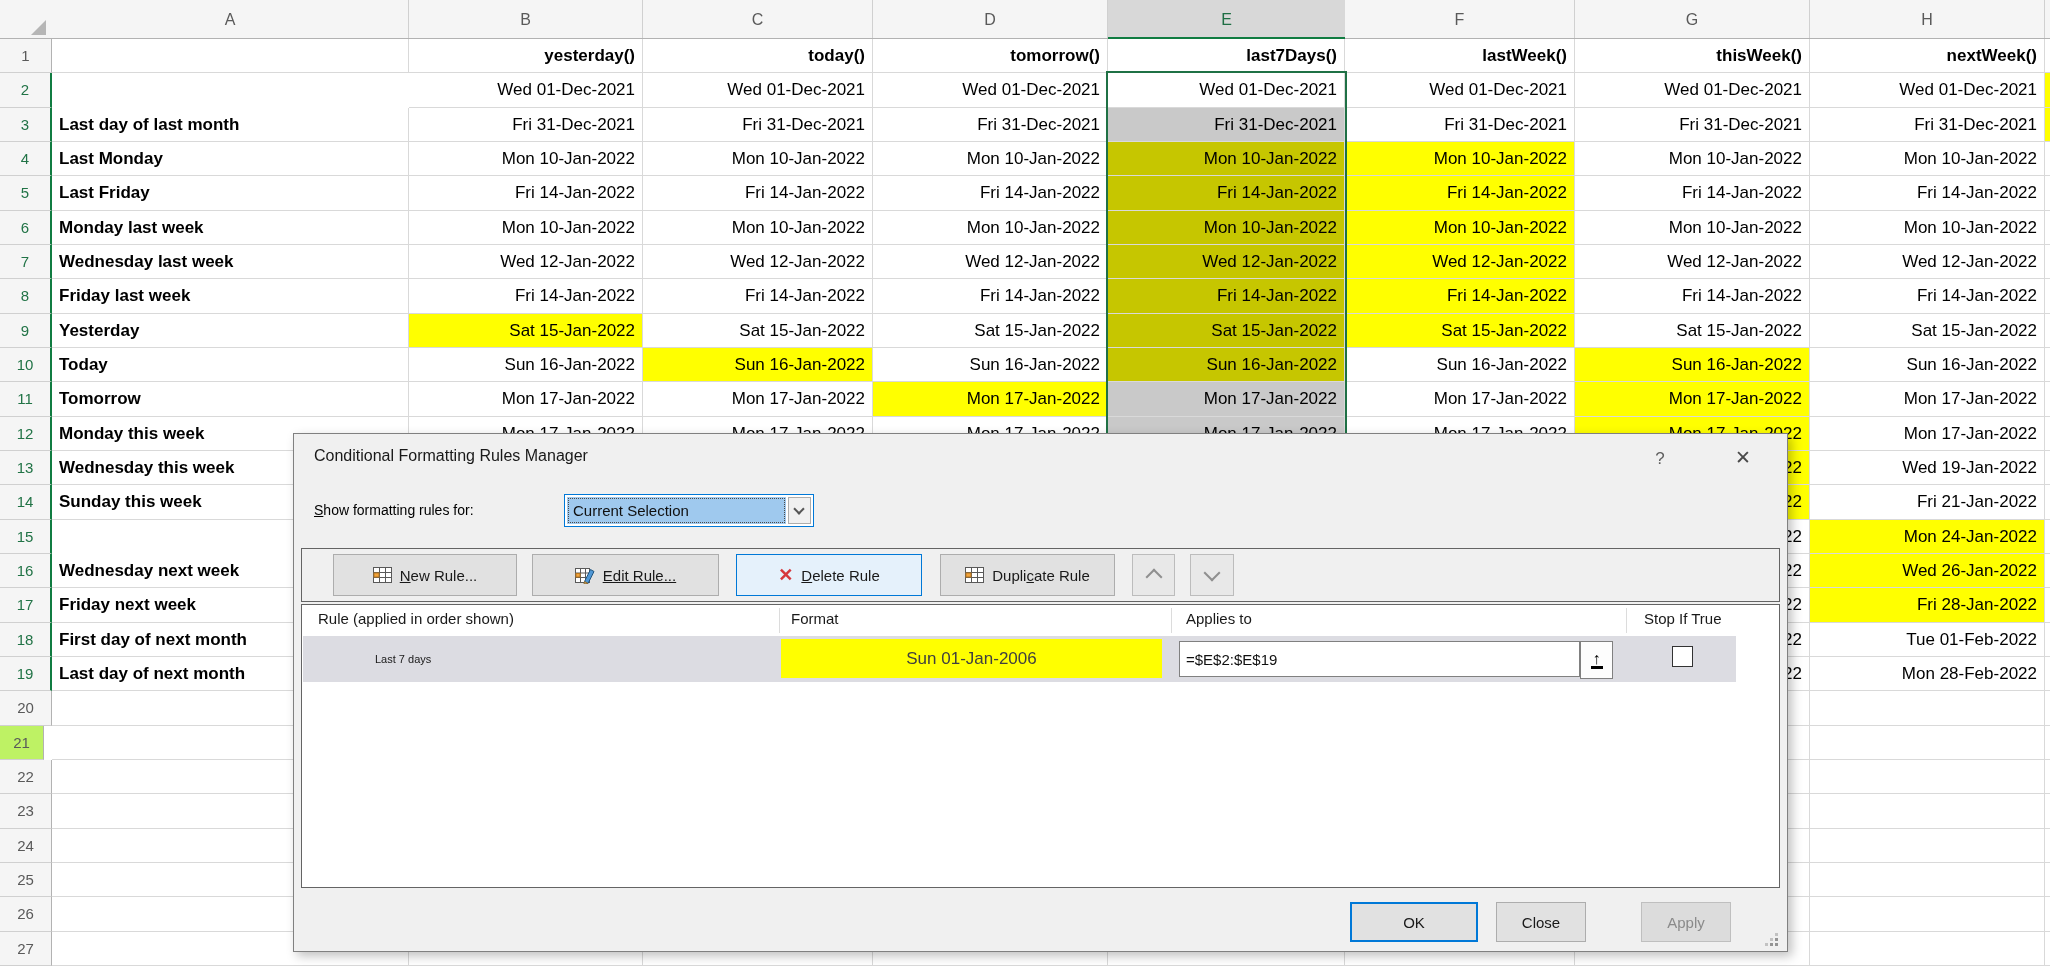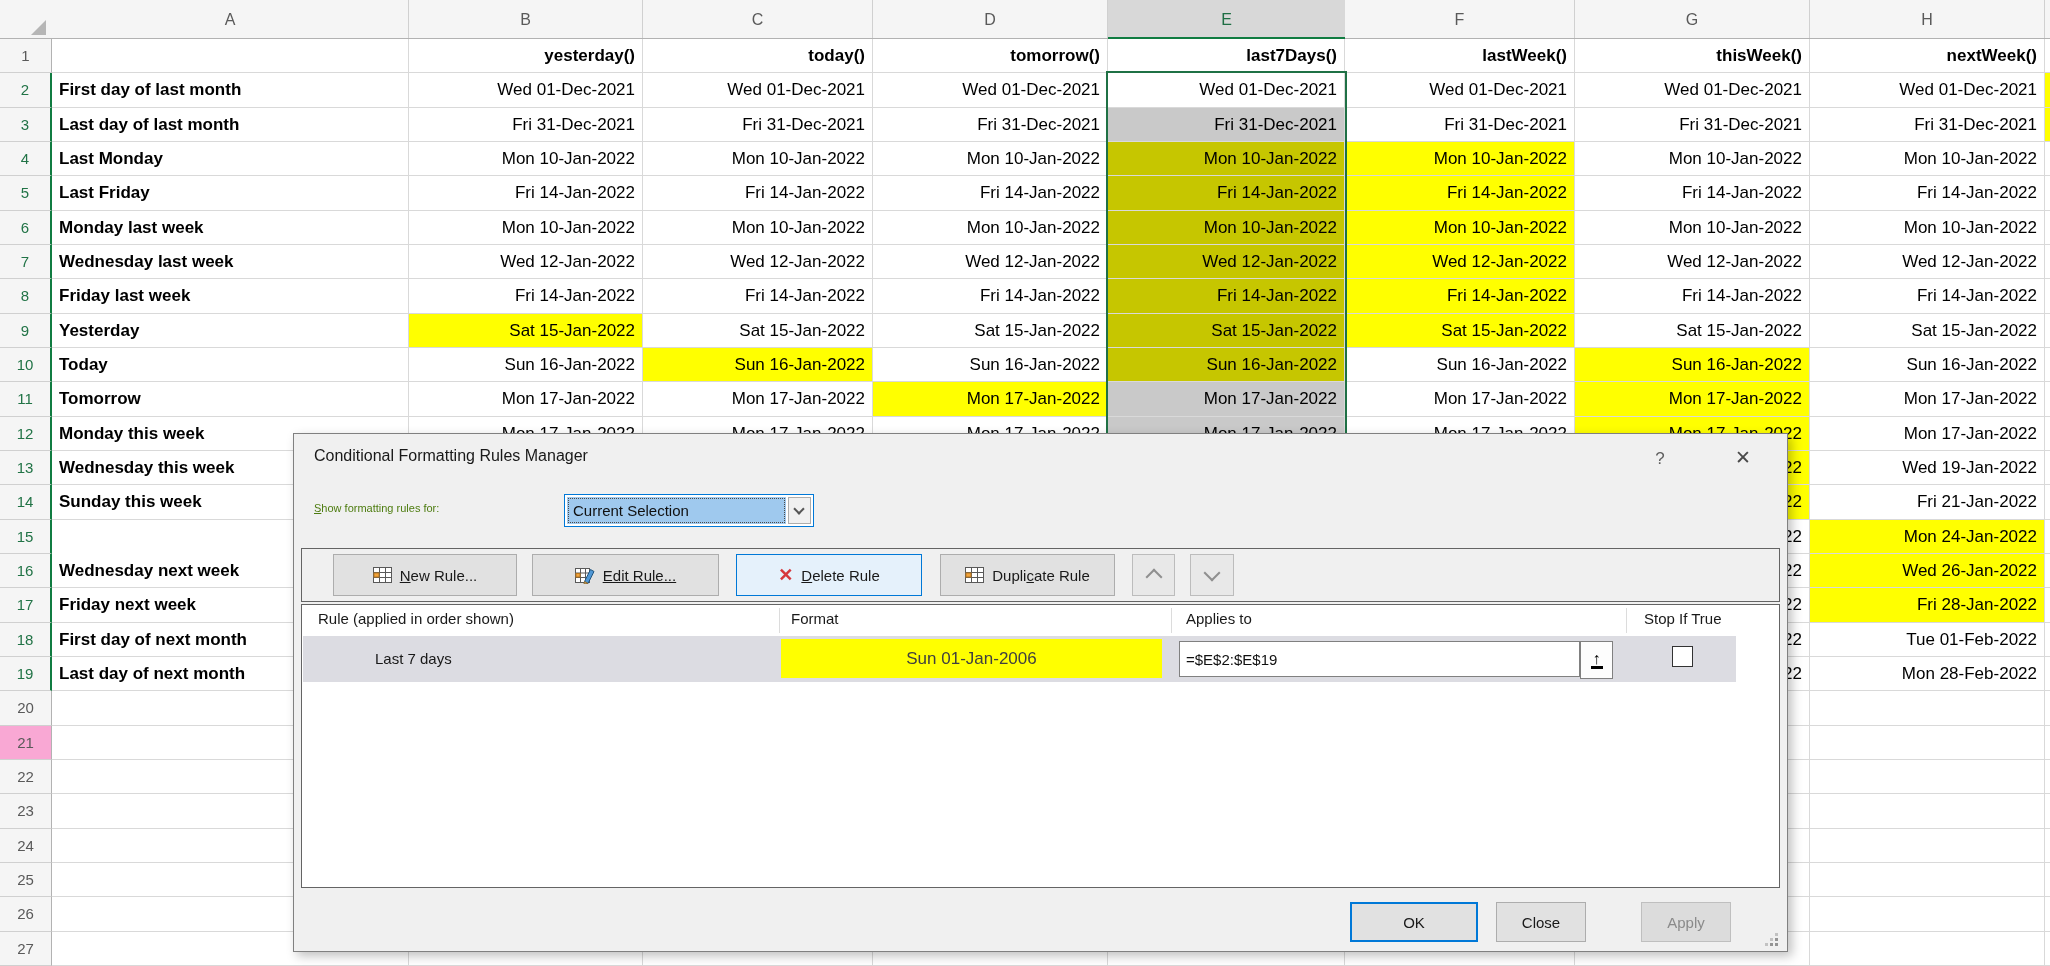--- a/index.html
+++ b/index.html
@@ -13,21 +13,21 @@
   .fn{text-align:right;padding-right:7px;font-weight:bold;}
   .lbl{text-align:left;padding-left:7px;font-weight:bold;}
   
   .dialog{left:293px;top:433px;width:1495px;height:519px;background:#f0f0f0;
           border:1px solid #808080;box-shadow:4px 4px 10px rgba(0,0,0,.25);z-index:10;}
   .dlg-title{left:20px;top:13px;font-size:16px;color:#191919;}
   .dlg-help{left:1352px;top:11px;width:28px;height:28px;text-align:center;font-size:17px;
             color:#5f5f5f;line-height:28px;}
   .dlg-close{left:1432px;top:9px;width:34px;height:30px;text-align:center;font-size:19px;
              color:#4a4a4a;line-height:30px;}
-  .dlg-showlabel{left:20px;top:68px;font-size:11px;color:#4d7c0f;}
+  .dlg-showlabel{left:20px;top:68px;font-size:14px;color:#000000;}
   .combo{left:270px;top:60px;width:250px;height:33px;background:#fff;border:1px solid #0078d7;}
   .combo-sel{left:2px;top:2px;width:219px;height:27px;background:#9fc9ee;
              outline:1px dotted #4a4a4a;outline-offset:-2px;font-size:15px;line-height:27px;
              padding-left:6px;color:#101010;}
   .combo-btn{left:223px;top:2px;width:23px;height:27px;background:#f0f0f0;border:1px solid #adadad;}
   .cchev{left:6px;top:7px;width:8px;height:8px;border-right:2px solid #555;
          border-bottom:2px solid #555;transform:rotate(45deg);}
   .tb-frame{left:7px;top:114px;width:1479px;height:54px;border:1px solid #646464;}
   .btn{position:absolute;box-sizing:border-box;top:120px;height:42px;background:#e1e1e1;
        border:1px solid #adadad;font-size:15px;color:#191919;display:flex;align-items:center;
@@ -42,21 +42,21 @@
   .xicon{color:#d6373c;font-weight:bold;font-size:18px;line-height:18px;}
   .chev-up{width:10px;height:10px;border-left:2px solid #8f8f8f;border-top:2px solid #8f8f8f;
            transform:rotate(45deg);margin-top:4px;}
   .chev-down{width:10px;height:10px;border-right:2px solid #8f8f8f;border-bottom:2px solid #8f8f8f;
              transform:rotate(45deg);margin-top:-4px;}
   .list-frame{left:7px;top:170px;width:1479px;height:284px;background:#fff;border:1px solid #646464;}
   .lh{position:absolute;top:5px;font-size:15px;color:#191919;}
   .lh-rule{left:16px;} .lh-format{left:489px;} .lh-applies{left:884px;} .lh-stop{left:1342px;}
   .lsep{position:absolute;top:3px;width:1px;height:25px;background:#dcdcdc;}
   .rule-band{position:absolute;left:1px;top:31px;width:1433px;height:46px;background:#dcdce2;}
-  .rule-name{position:absolute;left:72px;top:0;height:46px;line-height:46px;font-size:15px;color:#191919;}
+  .rule-name{position:absolute;left:72px;top:0;height:46px;line-height:46px;font-size:11px;color:#191919;}
   .fmt{position:absolute;left:478px;top:3px;width:381px;height:39px;background:#ffff00;
        text-align:center;line-height:39px;font-size:17px;color:#404040;}
   .applies-input{position:absolute;left:876px;top:5px;width:401px;height:36px;background:#fff;
        border:1px solid #808080;font-size:15px;padding:0 0 0 6px;color:#101010;
        font-family:"Liberation Sans",sans-serif;box-sizing:border-box;}
   .range-btn{position:absolute;left:1277px;top:5px;width:31px;height:36px;background:#fdfdfd;
        border:1px solid #808080;display:flex;flex-direction:column;align-items:center;justify-content:center;}
   .range-arrow{font-size:16px;font-weight:bold;line-height:13px;color:#000;}
   .range-bar{width:12px;height:3px;background:#000;margin-top:1px;}
   .cbx{position:absolute;left:1369px;top:10px;width:19px;height:19px;background:#fff;border:1px solid #333;}
@@ -95,37 +95,36 @@
     <div class="abs " style="left: 0px; top: 382.333px; width: 52px; height: 34.3333px; background: rgb(245, 245, 245); line-height: 34.3333px; text-align: center; font-size: 15px; border-bottom: 1px solid rgb(208, 208, 208); z-index: 2; color: rgb(33, 115, 70); border-right: 2px solid rgb(16, 124, 65);">11</div>
     <div class="abs " style="left: 0px; top: 416.667px; width: 52px; height: 34.3333px; background: rgb(245, 245, 245); line-height: 34.3333px; text-align: center; font-size: 15px; border-bottom: 1px solid rgb(208, 208, 208); z-index: 2; color: rgb(33, 115, 70); border-right: 2px solid rgb(16, 124, 65);">12</div>
     <div class="abs " style="left: 0px; top: 451px; width: 52px; height: 34.3333px; background: rgb(245, 245, 245); line-height: 34.3333px; text-align: center; font-size: 15px; border-bottom: 1px solid rgb(208, 208, 208); z-index: 2; color: rgb(33, 115, 70); border-right: 2px solid rgb(16, 124, 65);">13</div>
     <div class="abs " style="left: 0px; top: 485.333px; width: 52px; height: 34.3333px; background: rgb(245, 245, 245); line-height: 34.3333px; text-align: center; font-size: 15px; border-bottom: 1px solid rgb(208, 208, 208); z-index: 2; color: rgb(33, 115, 70); border-right: 2px solid rgb(16, 124, 65);">14</div>
     <div class="abs " style="left: 0px; top: 519.667px; width: 52px; height: 34.3333px; background: rgb(245, 245, 245); line-height: 34.3333px; text-align: center; font-size: 15px; border-bottom: 1px solid rgb(208, 208, 208); z-index: 2; color: rgb(33, 115, 70); border-right: 2px solid rgb(16, 124, 65);">15</div>
     <div class="abs " style="left: 0px; top: 554px; width: 52px; height: 34.3333px; background: rgb(245, 245, 245); line-height: 34.3333px; text-align: center; font-size: 15px; border-bottom: 1px solid rgb(208, 208, 208); z-index: 2; color: rgb(33, 115, 70); border-right: 2px solid rgb(16, 124, 65);">16</div>
     <div class="abs " style="left: 0px; top: 588.333px; width: 52px; height: 34.3333px; background: rgb(245, 245, 245); line-height: 34.3333px; text-align: center; font-size: 15px; border-bottom: 1px solid rgb(208, 208, 208); z-index: 2; color: rgb(33, 115, 70); border-right: 2px solid rgb(16, 124, 65);">17</div>
     <div class="abs " style="left: 0px; top: 622.667px; width: 52px; height: 34.3333px; background: rgb(245, 245, 245); line-height: 34.3333px; text-align: center; font-size: 15px; border-bottom: 1px solid rgb(208, 208, 208); z-index: 2; color: rgb(33, 115, 70); border-right: 2px solid rgb(16, 124, 65);">18</div>
     <div class="abs " style="left: 0px; top: 657px; width: 52px; height: 34.3333px; background: rgb(245, 245, 245); line-height: 34.3333px; text-align: center; font-size: 15px; border-bottom: 1px solid rgb(208, 208, 208); z-index: 2; color: rgb(33, 115, 70); border-right: 2px solid rgb(16, 124, 65);">19</div>
     <div class="abs " style="left: 0px; top: 691.333px; width: 52px; height: 34.3333px; background: rgb(245, 245, 245); line-height: 34.3333px; text-align: center; font-size: 15px; border-bottom: 1px solid rgb(208, 208, 208); z-index: 2; color: rgb(90, 90, 90); border-right: 1px solid rgb(178, 178, 178);">20</div>
-    <div class="abs " style="left: 0px; top: 725.667px; width: 52px; height: 34.3333px; background: #f9a8d4; line-height: 34.3333px; text-align: center; font-size: 15px; border-bottom: 1px solid rgb(208, 208, 208); z-index: 2; color: rgb(90, 90, 90); border-right: 1px solid rgb(178, 178, 178);">21</div>
+    <div class="abs " style="left: 0px; top: 725.667px; width: 44px; height: 34.3333px; background: #bef264; line-height: 34.3333px; text-align: center; font-size: 15px; border-bottom: 1px solid rgb(208, 208, 208); z-index: 2; color: rgb(90, 90, 90); border-right: 1px solid rgb(178, 178, 178);">21</div>
     <div class="abs " style="left: 0px; top: 760px; width: 52px; height: 34.3333px; background: rgb(245, 245, 245); line-height: 34.3333px; text-align: center; font-size: 15px; border-bottom: 1px solid rgb(208, 208, 208); z-index: 2; color: rgb(90, 90, 90); border-right: 1px solid rgb(178, 178, 178);">22</div>
     <div class="abs " style="left: 0px; top: 794.333px; width: 52px; height: 34.3333px; background: rgb(245, 245, 245); line-height: 34.3333px; text-align: center; font-size: 15px; border-bottom: 1px solid rgb(208, 208, 208); z-index: 2; color: rgb(90, 90, 90); border-right: 1px solid rgb(178, 178, 178);">23</div>
     <div class="abs " style="left: 0px; top: 828.667px; width: 52px; height: 34.3333px; background: rgb(245, 245, 245); line-height: 34.3333px; text-align: center; font-size: 15px; border-bottom: 1px solid rgb(208, 208, 208); z-index: 2; color: rgb(90, 90, 90); border-right: 1px solid rgb(178, 178, 178);">24</div>
     <div class="abs " style="left: 0px; top: 863px; width: 52px; height: 34.3333px; background: rgb(245, 245, 245); line-height: 34.3333px; text-align: center; font-size: 15px; border-bottom: 1px solid rgb(208, 208, 208); z-index: 2; color: rgb(90, 90, 90); border-right: 1px solid rgb(178, 178, 178);">25</div>
     <div class="abs " style="left: 0px; top: 897.333px; width: 52px; height: 34.3333px; background: rgb(245, 245, 245); line-height: 34.3333px; text-align: center; font-size: 15px; border-bottom: 1px solid rgb(208, 208, 208); z-index: 2; color: rgb(90, 90, 90); border-right: 1px solid rgb(178, 178, 178);">26</div>
     <div class="abs " style="left: 0px; top: 931.667px; width: 52px; height: 34.3333px; background: rgb(245, 245, 245); line-height: 34.3333px; text-align: center; font-size: 15px; border-bottom: 1px solid rgb(208, 208, 208); z-index: 2; color: rgb(90, 90, 90); border-right: 1px solid rgb(178, 178, 178);">27</div>
     <div class="abs cell val" style="left: 52px; top: 39px; width: 357px; height: 34.3333px; line-height: 34.3333px; background: rgb(255, 255, 255); z-index: 1;"></div>
     <div class="abs cell fn" style="left: 409px; top: 39px; width: 234px; height: 34.3333px; line-height: 34.3333px; background: rgb(255, 255, 255); z-index: 1;">yesterday()</div>
     <div class="abs cell fn" style="left: 643px; top: 39px; width: 230px; height: 34.3333px; line-height: 34.3333px; background: rgb(255, 255, 255); z-index: 1;">today()</div>
     <div class="abs cell fn" style="left: 873px; top: 39px; width: 235px; height: 34.3333px; line-height: 34.3333px; background: rgb(255, 255, 255); z-index: 1;">tomorrow()</div>
     <div class="abs cell fn" style="left: 1108px; top: 39px; width: 237px; height: 34.3333px; line-height: 34.3333px; background: rgb(255, 255, 255); z-index: 1;">last7Days()</div>
     <div class="abs cell fn" style="left: 1345px; top: 39px; width: 230px; height: 34.3333px; line-height: 34.3333px; background: rgb(255, 255, 255); z-index: 1;">lastWeek()</div>
     <div class="abs cell fn" style="left: 1575px; top: 39px; width: 235px; height: 34.3333px; line-height: 34.3333px; background: rgb(255, 255, 255); z-index: 1;">thisWeek()</div>
     <div class="abs cell fn" style="left: 1810px; top: 39px; width: 235px; height: 34.3333px; line-height: 34.3333px; background: rgb(255, 255, 255); z-index: 1;">nextWeek()</div>
     <div class="abs cell val" style="left: 2045px; top: 39px; width: 5px; height: 34.3333px; line-height: 34.3333px; background: rgb(255, 255, 255); z-index: 1;"></div>
-    <div class="abs cell lbl" style="left: 52px; top: 73.3333px; width: 357px; height: 34.3333px; line-height: 34.3333px; background: rgb(255, 255, 255); z-index: 1;">First day of last month</div>
     <div class="abs cell val" style="left: 409px; top: 73.3333px; width: 234px; height: 34.3333px; line-height: 34.3333px; background: rgb(255, 255, 255); z-index: 1;">Wed 01-Dec-2021</div>
     <div class="abs cell val" style="left: 643px; top: 73.3333px; width: 230px; height: 34.3333px; line-height: 34.3333px; background: rgb(255, 255, 255); z-index: 1;">Wed 01-Dec-2021</div>
     <div class="abs cell val" style="left: 873px; top: 73.3333px; width: 235px; height: 34.3333px; line-height: 34.3333px; background: rgb(255, 255, 255); z-index: 1;">Wed 01-Dec-2021</div>
     <div class="abs cell val" style="left: 1108px; top: 73.3333px; width: 237px; height: 34.3333px; line-height: 34.3333px; background: rgb(255, 255, 255); z-index: 1;">Wed 01-Dec-2021</div>
     <div class="abs cell val" style="left: 1345px; top: 73.3333px; width: 230px; height: 34.3333px; line-height: 34.3333px; background: rgb(255, 255, 255); z-index: 1;">Wed 01-Dec-2021</div>
     <div class="abs cell val" style="left: 1575px; top: 73.3333px; width: 235px; height: 34.3333px; line-height: 34.3333px; background: rgb(255, 255, 255); z-index: 1;">Wed 01-Dec-2021</div>
     <div class="abs cell val" style="left: 1810px; top: 73.3333px; width: 235px; height: 34.3333px; line-height: 34.3333px; background: rgb(255, 255, 255); z-index: 1;">Wed 01-Dec-2021</div>
     <div class="abs cell val" style="left: 2045px; top: 73.3333px; width: 5px; height: 34.3333px; line-height: 34.3333px; background: rgb(255, 255, 0); z-index: 1;"></div>
     <div class="abs cell lbl" style="left: 52px; top: 107.667px; width: 357px; height: 34.3333px; line-height: 34.3333px; background: rgb(255, 255, 255); z-index: 1;">Last day of last month</div>
     <div class="abs cell val" style="left: 409px; top: 107.667px; width: 234px; height: 34.3333px; line-height: 34.3333px; background: rgb(255, 255, 255); z-index: 1;">Fri 31-Dec-2021</div>

